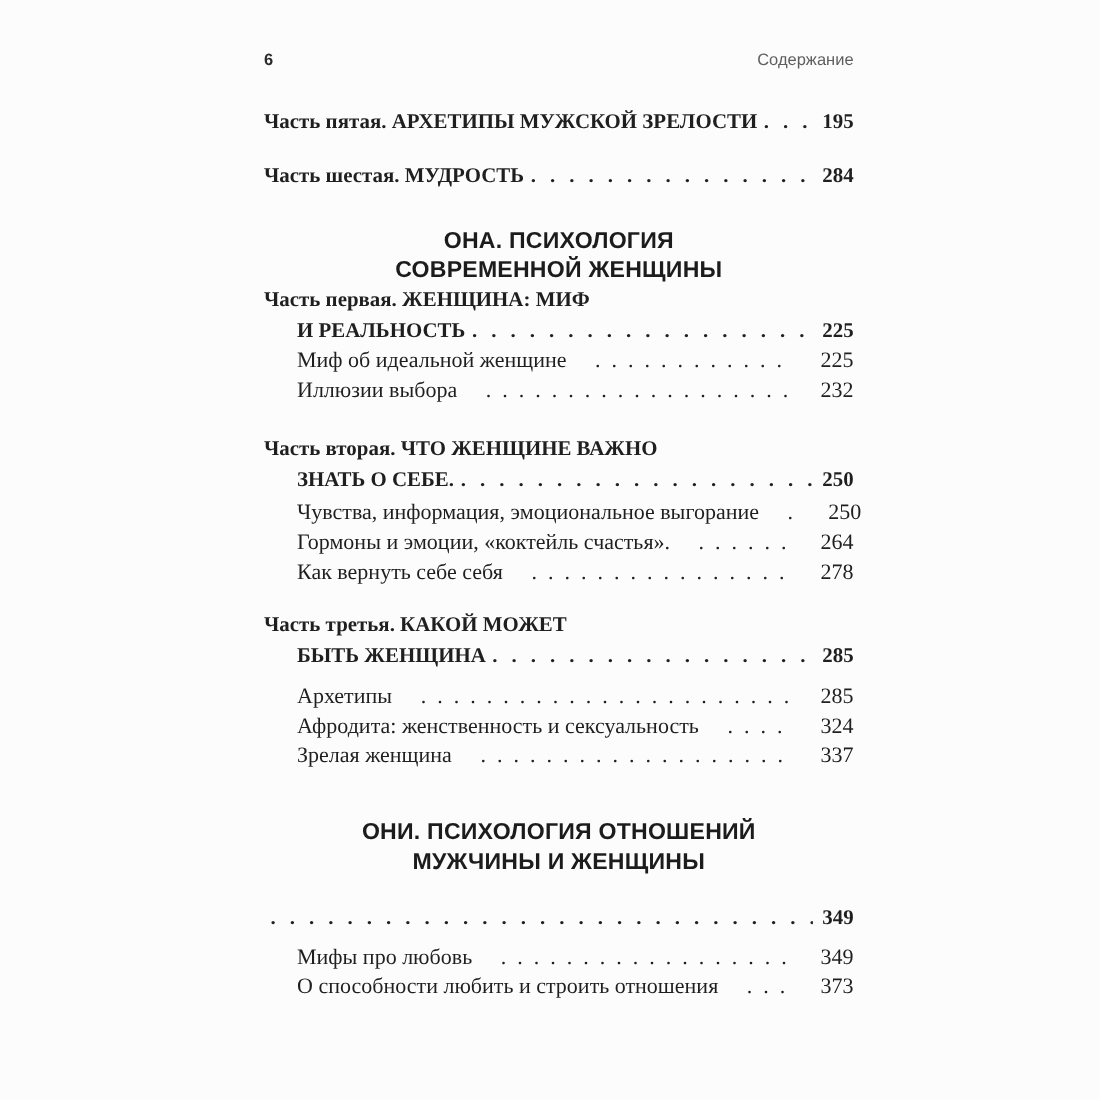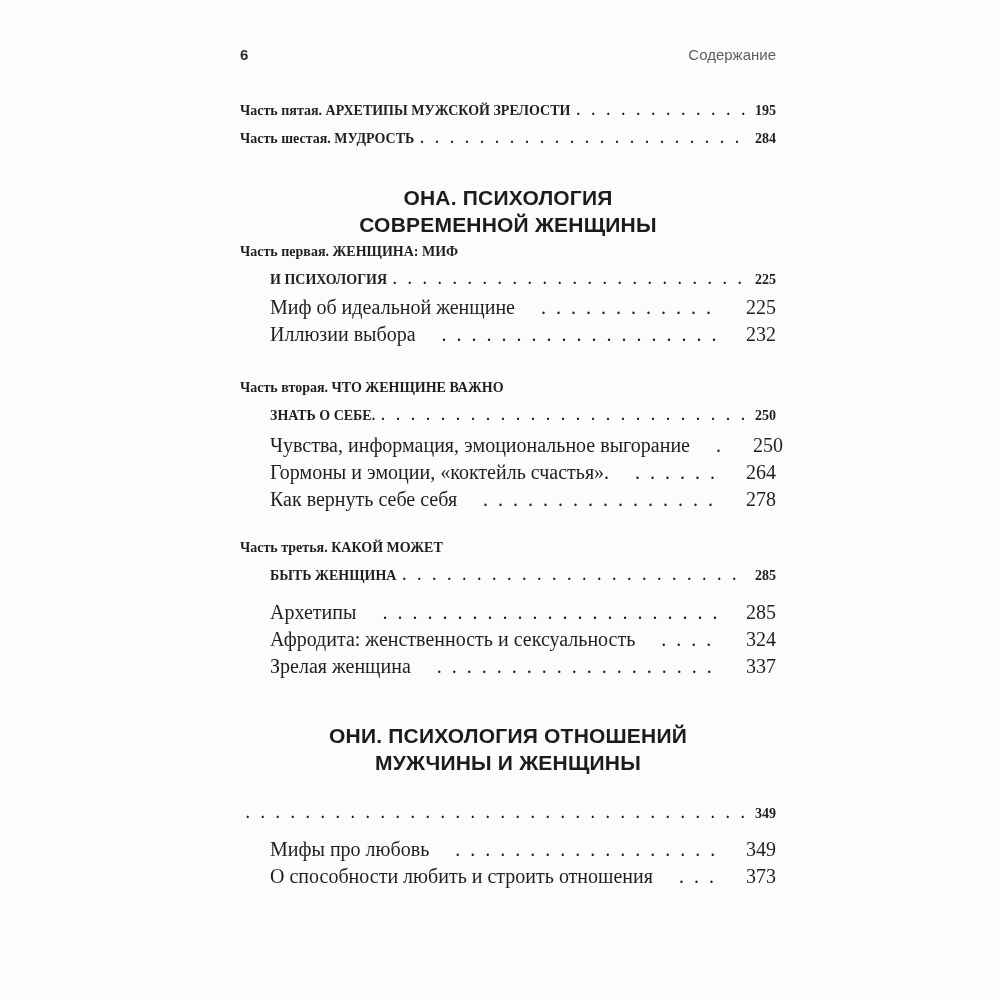--- a/index.html
+++ b/index.html
@@ -44,21 +44,21 @@
     flex: 1;
     overflow: hidden;
     white-space: nowrap;
     min-width: 12px;
   }
   .leader::after {
     content: ". . . . . . . . . . . . . . . . . . . . . . . . . . . . . . . . . . . . . . . . . . . . . . . . . . . . . . . . . . . .";
   }
 
   
-  .part { font-weight: bold; font-size: 14px; line-height: 28px; }
+  .part { font-weight: bold; font-size: 19px; line-height: 28px; }
   .part .pline1 { white-space: nowrap; }
   .part .pline2 { padding-left: 30px; }
   .part .leader { margin-left: 6px; margin-right: 9px; }
   .part .leader::after { letter-spacing: 4px; }
   .part .num { font-weight: bold; }
 
   
   .sub { font-size: 20px; line-height: 27px; padding-left: 30px; gap: 24px; }
   .sub .leader { margin-left: 2px; margin-right: 1px; }
   .sub .leader::after { letter-spacing: 2.5px; }
@@ -85,35 +85,35 @@
   </div>
 
   <div class="content">
 
     <div class="entry part" style="margin-top:33px">
       <span class="t">Часть пятая. АРХЕТИПЫ МУЖСКОЙ ЗРЕЛОСТИ</span>
       <span class="leader"></span>
       <span class="num">195</span>
     </div>
 
-    <div class="entry part" style="">
+    <div class="entry part" style="margin-top:21px">
       <span class="t">Часть шестая. МУДРОСТЬ</span>
       <span class="leader"></span>
       <span class="num">284</span>
     </div>
 
     <div class="sec-heading" style="margin-top:31px">
       <div>ОНА. ПСИХОЛОГИЯ</div>
       <div>СОВРЕМЕННОЙ ЖЕНЩИНЫ</div>
     </div>
 
     <div class="part" style="">
       <div class="pline1">Часть первая. ЖЕНЩИНА: МИФ</div>
       <div class="entry pline2">
-        <span class="t">И ПСИХОЛОГИЯ</span>
+        <span class="t">И РЕАЛЬНОСТЬ</span>
         <span class="leader"></span>
         <span class="num">225</span>
       </div>
     </div>
 
     <div class="entry sub">
       <span class="t">Миф об идеальной женщине</span>
       <span class="leader"></span>
       <span class="num">225</span>
     </div>

